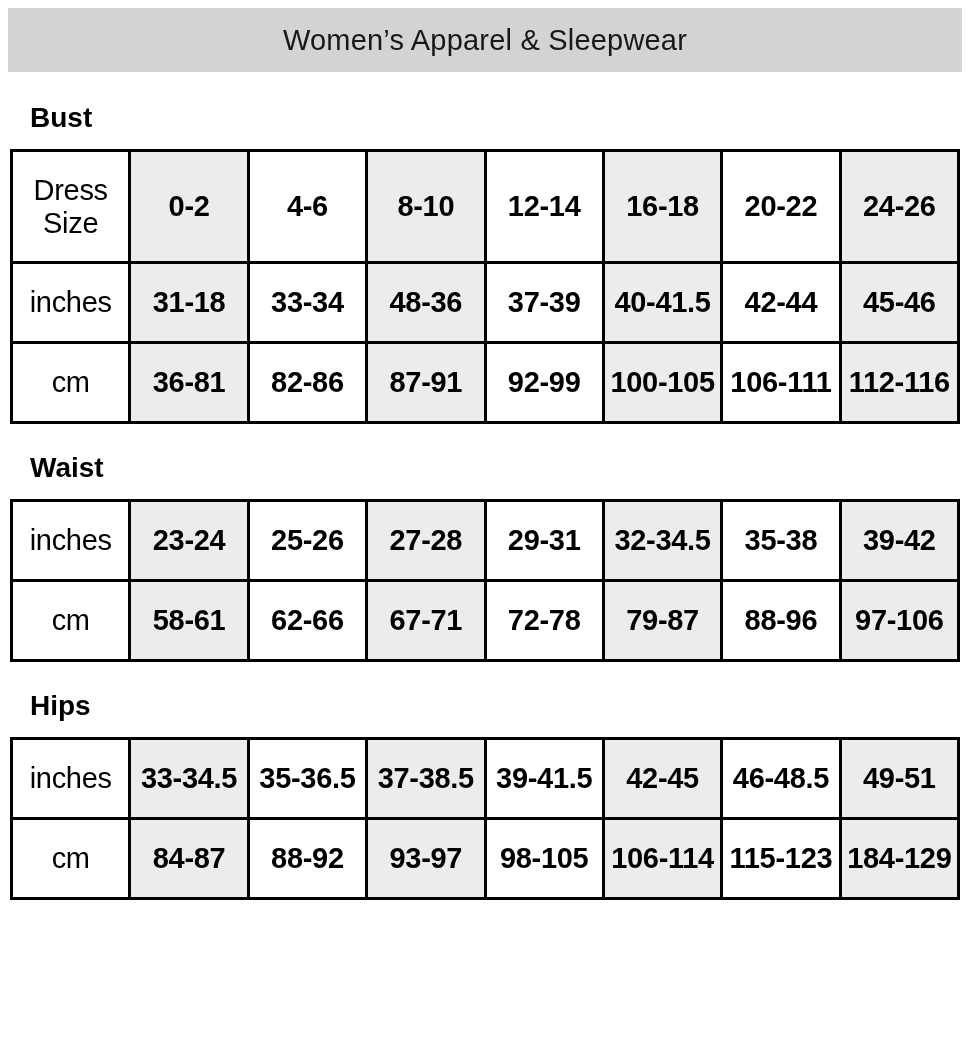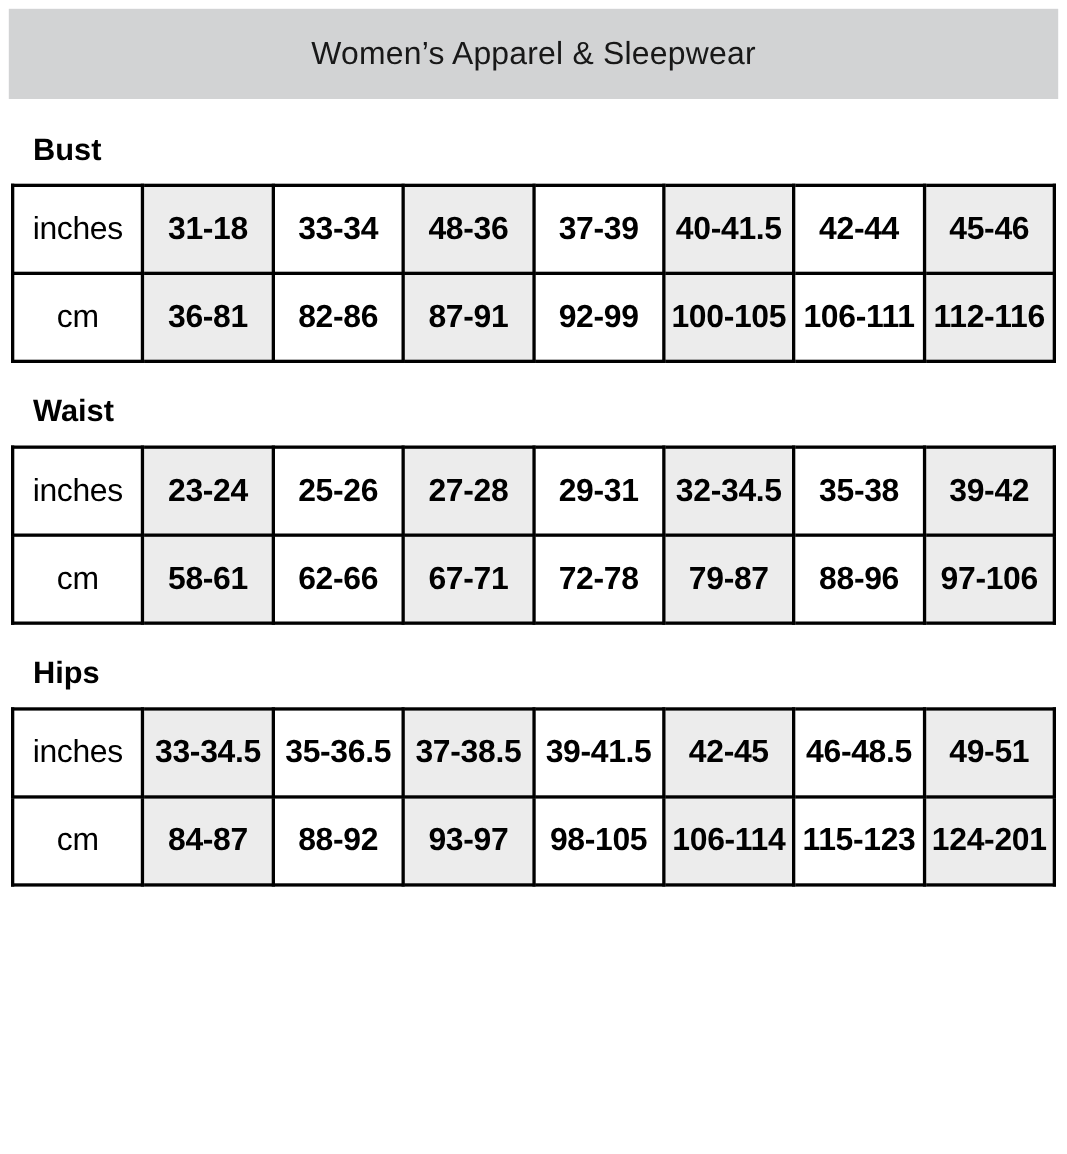--- a/index.html
+++ b/index.html
@@ -5,21 +5,21 @@
   * { box-sizing: border-box; margin: 0; padding: 0; }
   html, body { width: 970px; height: 1049px; }
   body {
     background: #ffffff;
     font-family: "Liberation Sans", "DejaVu Sans", sans-serif;
     color: #000;
     overflow: hidden;
   }
   .titlebar {
     margin: 8px 8px 0 8px;
-    height: 82px;
+    height: 64px;
     background: var(--header-bg, #d2d3d4);
     display: flex;
     align-items: center;
     justify-content: center;
     font-size: 29px;
     font-weight: 400;
     color: #181818;
     letter-spacing: 0.2px;
   }
   .section-heading {
@@ -62,20 +62,33 @@
 <body>
 
 <div class="titlebar">
   <span>Women’s Apparel &amp; Sleepwear</span>
 </div>
 
 <div class="section-heading first">Bust</div>
 
 <table class="size-table">
   <tbody>
+  <tr class="h-dress">
+    <th class="two-line">
+      <span>Dress</span>
+      <span>Size</span>
+    </th>
+    <td class="alt">0-2</td>
+    <td>4-6</td>
+    <td class="alt">8-10</td>
+    <td>12-14</td>
+    <td class="alt">16-18</td>
+    <td>20-22</td>
+    <td class="alt">24-26</td>
+  </tr>
   <tr class="h-meas">
     <th>inches</th>
     <td class="alt">31-18</td>
     <td>33-34</td>
     <td class="alt">48-36</td>
     <td>37-39</td>
     <td class="alt">40-41.5</td>
     <td>42-44</td>
     <td class="alt">45-46</td>
   </tr>
@@ -134,16 +147,16 @@
     <td class="alt">49-51</td>
   </tr>
   <tr class="h-meas">
     <th>cm</th>
     <td class="alt">84-87</td>
     <td>88-92</td>
     <td class="alt">93-97</td>
     <td>98-105</td>
     <td class="alt">106-114</td>
     <td>115-123</td>
-    <td class="alt">124-201</td>
+    <td class="alt">184-129</td>
   </tr>
 </tbody>
   </table>
 
 </body></html>

